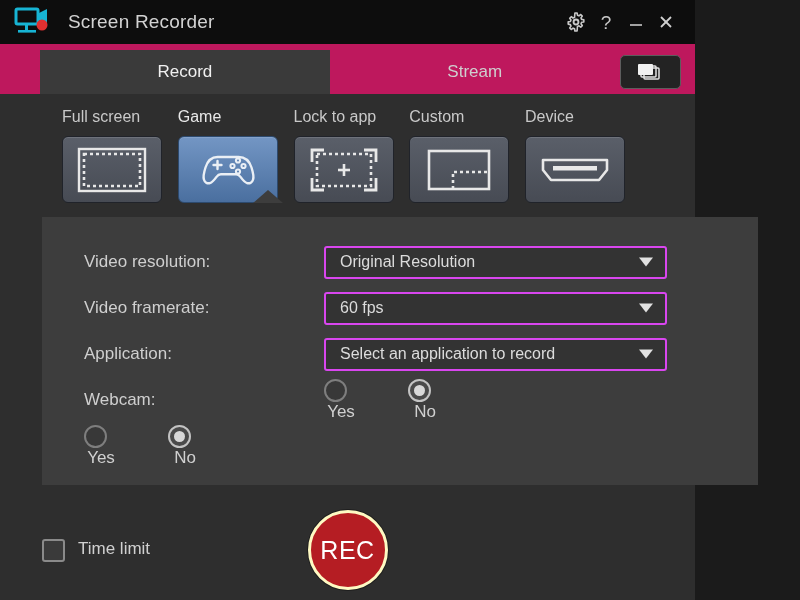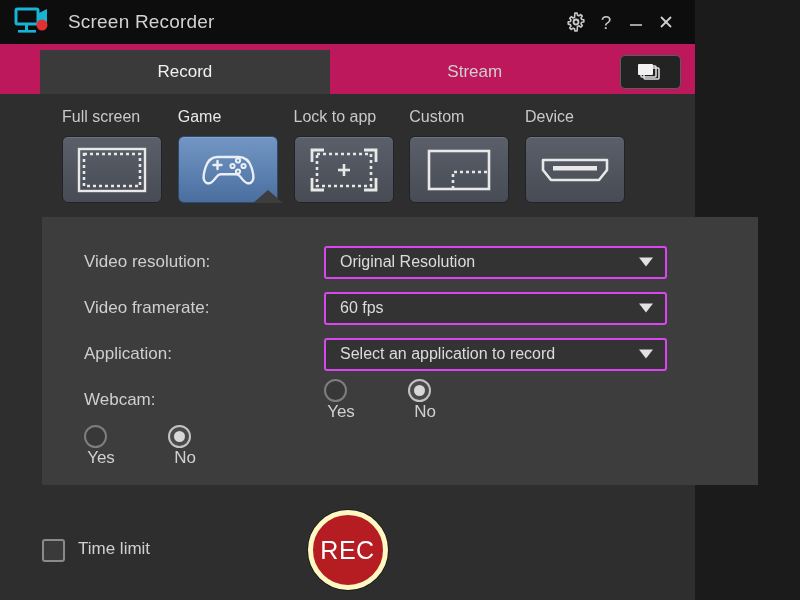--- a/index.html
+++ b/index.html
@@ -171,21 +171,21 @@
     margin-right: 13px; flex: 0 0 23px;
   }
   .timelimit-text { font-size: 17px; color: #d0d0d0; }
   .rec-wrap {
     position: absolute; left: 50%; top: 50%;
     transform: translate(-50%, -50%);
   }
   .rec {
     width: 80px; height: 80px; border-radius: 50%;
     background: #b51d23;
-    border: 5px solid #fef9c3;
+    border: 3px solid #fef9c3;
     box-shadow: 0 0 0 1px #1e1e1e;
     display: flex; align-items: center; justify-content: center;
     color: #ffffff; font-size: 25px; letter-spacing: .5px;
     cursor: pointer; user-select: none;
   }
 </style>
 </head>
 <body>
 
 <div class="app">

